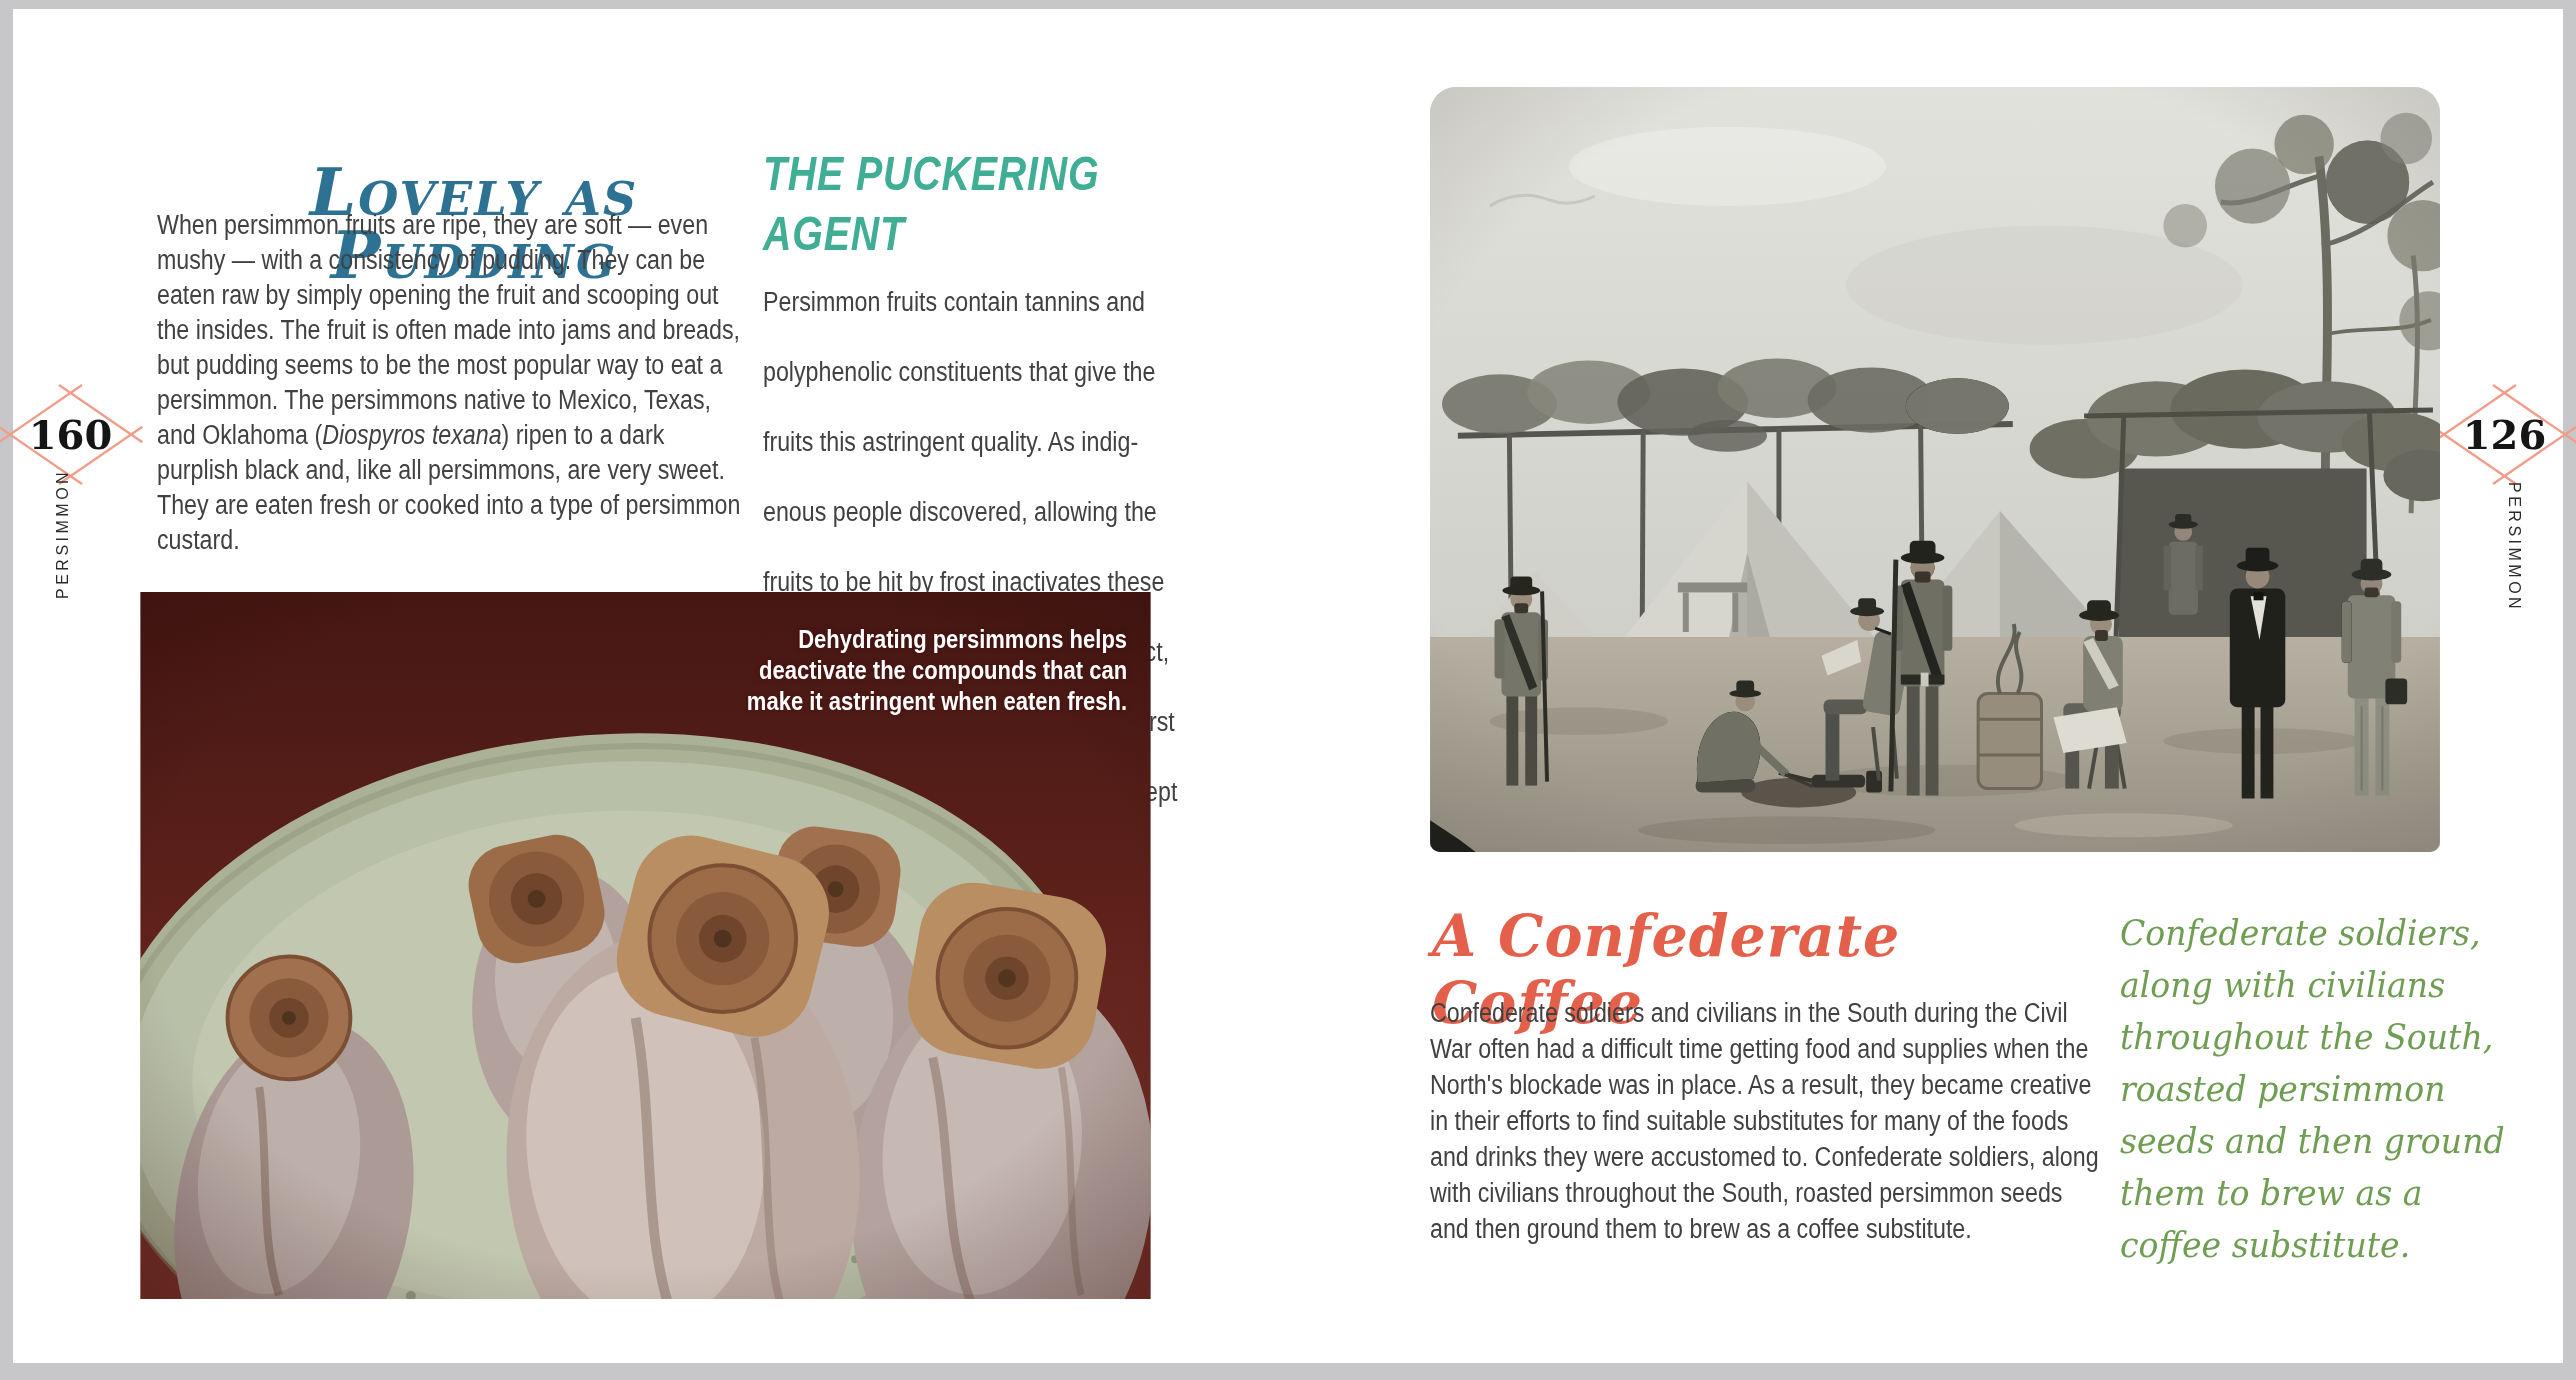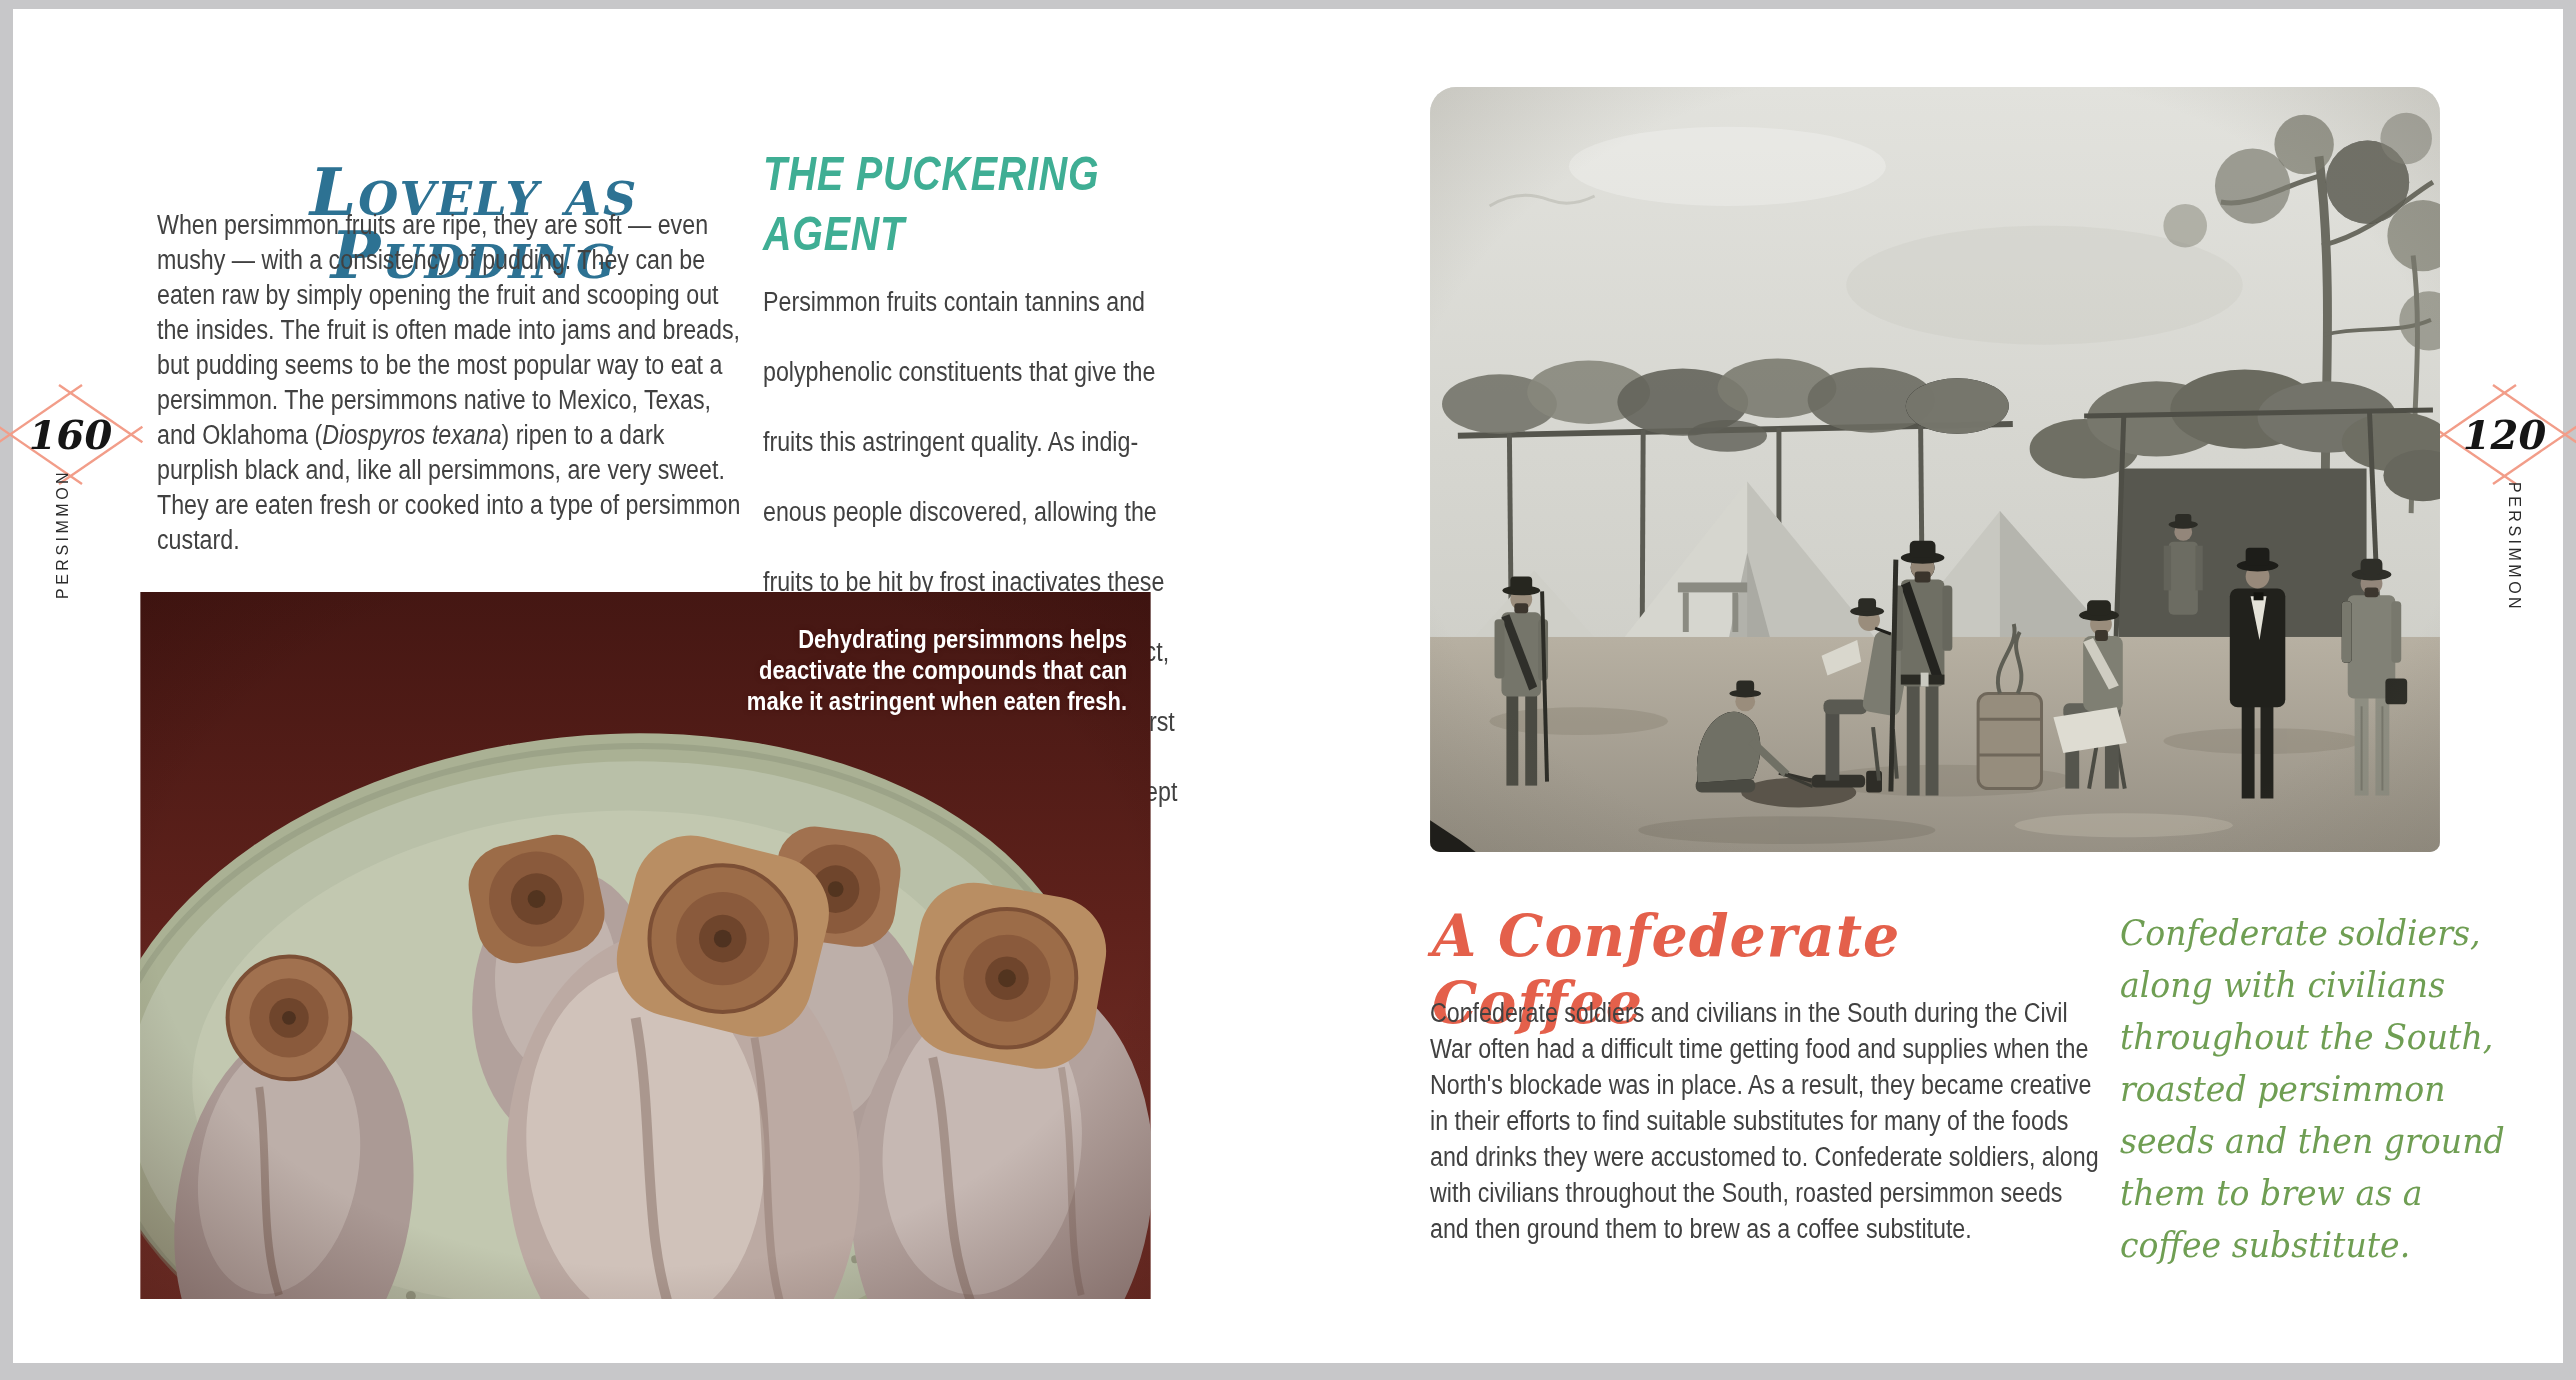--- a/index.html
+++ b/index.html
@@ -69,21 +69,21 @@
     transform:scaleX(.92);transform-origin:0 0;
   }
   
   .folio{position:absolute;width:135px;height:103px;}
   .folio-left{left:-10px;top:374px;}
   .folio-right{left:2424px;top:374px;}
   .folio svg{position:absolute;left:0;top:0;overflow:visible;}
   .folio .num{
     position:absolute;left:0;top:0;width:135px;height:103px;
     display:flex;align-items:center;justify-content:center;
-    font-family:"DejaVu Serif", serif;font-style:italic;font-weight:bold;
+    font-family:"DejaVu Serif", serif;font-weight:bold;
     font-size:40px;color:#151515;
   }
   .margin-label{
     position:absolute;
     font-size:16px;letter-spacing:3.5px;color:#2b2b2b;white-space:nowrap;
   }
   .margin-label-left{left:41px;top:590px;transform:rotate(-90deg);transform-origin:0 0;}
   .margin-label-right{left:2510px;top:473px;transform:rotate(90deg);transform-origin:0 0;}
 </style>
 </head>
@@ -216,21 +216,21 @@
 
     <div class="folio folio-right">
       <svg width="135" height="103" viewBox="0 0 136 104">
         <g stroke="#f29d89" stroke-width="2.4" fill="none">
           <line x1="-4.6" y1="59.9" x2="79.6" y2="2.1"></line>
           <line x1="56.4" y1="2.1" x2="140.6" y2="59.9"></line>
           <line x1="140.6" y1="44.1" x2="56.4" y2="101.9"></line>
           <line x1="79.6" y1="101.9" x2="-4.6" y2="44.1"></line>
         </g>
       </svg>
-      <div class="num">120</div>
+      <div class="num">126</div>
     </div>
 
     <div class="margin-label margin-label-right">PERSIMMON</div>
 
     <div class="photo-right" aria-label="Black-and-white photograph of Confederate soldiers standing and seated around a campfire, tents and brush arbor behind them">
       <svg width="1010" height="765" viewBox="0 0 1019 772">
         <defs>
           <linearGradient id="sky" x1="0" y1="0" x2="0" y2="1">
             <stop offset="0" stop-color="#e2e2dd"></stop>
             <stop offset="1" stop-color="#c9c9c2"></stop>

